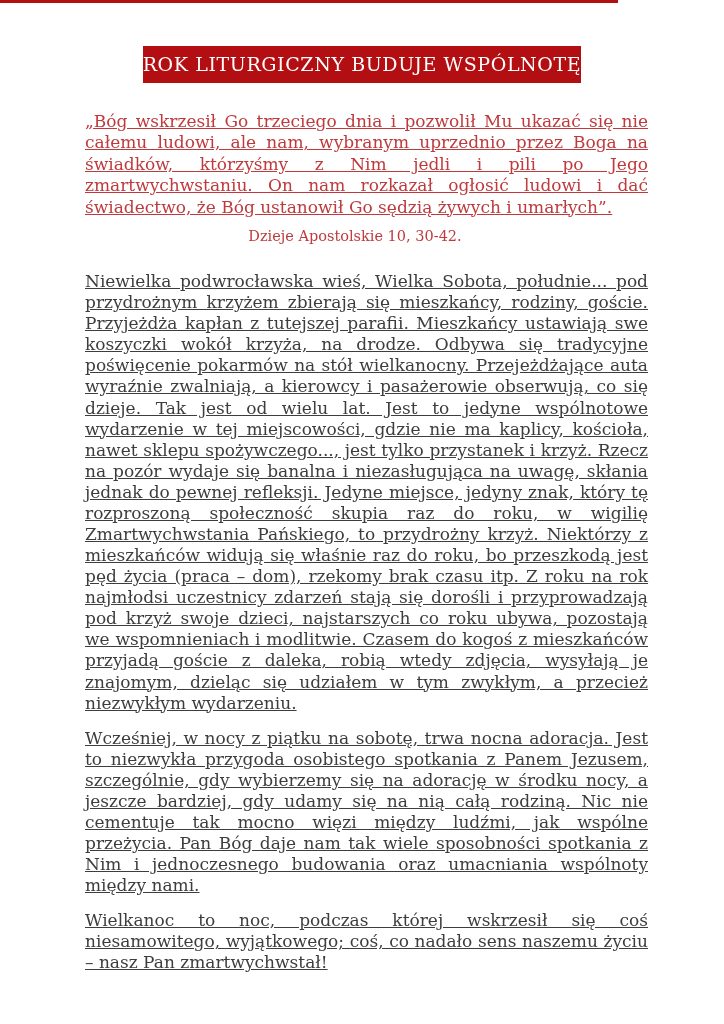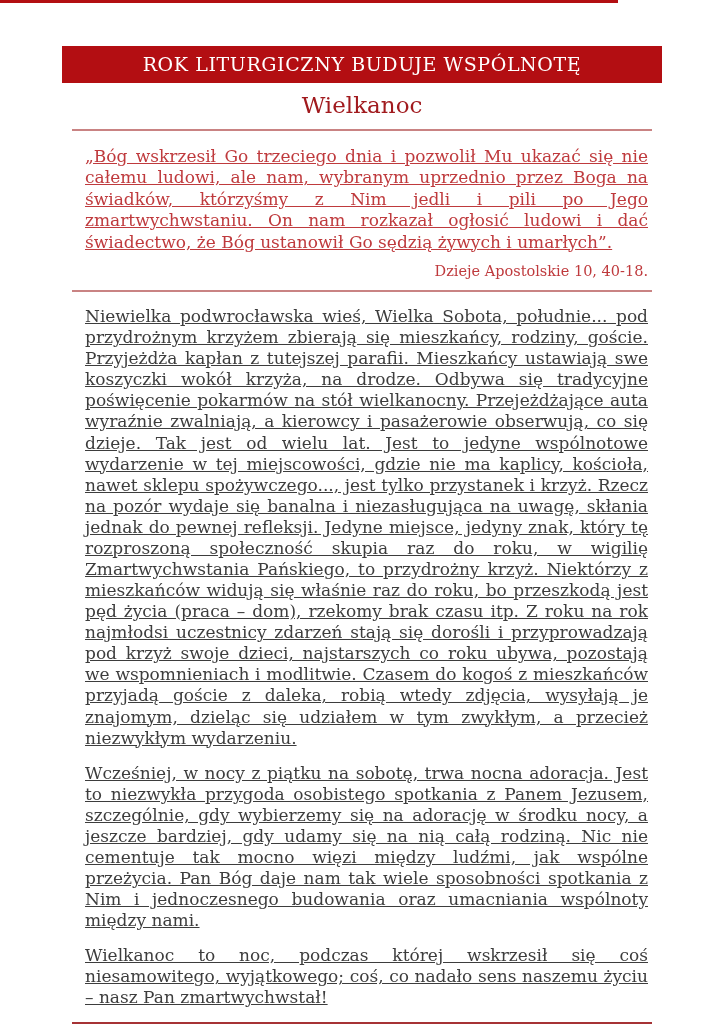--- a/index.html
+++ b/index.html
@@ -4,21 +4,21 @@
 <style>
   :root{
     --accent-red:#b30e12;
     --title-red:#a11a1e;
     --quote-red:#bf3a3d;
     --rule-pink:#c98383;
     --rule-dark:#a63235;
     --body-gray:#3d3d3d;
     --footer-gray:#454545;
   }
-  *{margin:0;padding:0;box-sizing:border-box;}
+  *{margin:0;padding:0;box-sizing:border-box;align-items:center;}
   html,body{background:#ffffff;}
   body{
     width:724px;height:1024px;
     font-family:"DejaVu Serif","Liberation Serif",serif;
     position:relative;overflow:hidden;
   }
   .top-line{
     position:absolute;top:0;left:0;
     width:618px;height:3px;
     background:var(--accent-red);
@@ -77,27 +77,26 @@
 </style>
 </head>
 <body>
 
 <div class="top-line"></div>
 
 <div class="page">
 
   <div class="banner">ROK LITURGICZNY BUDUJE WSPÓLNOTĘ</div>
 
-  <h1 class="doc-title">Wielkanoc</h1>
 
   <hr class="rule">
 
   <p class="quote">„Bóg wskrzesił Go trzeciego dnia i pozwolił Mu ukazać się nie całemu ludowi, ale nam, wybranym uprzednio przez Boga na świadków, którzyśmy z Nim jedli i pili po Jego zmartwychwstaniu. On nam rozkazał ogłosić ludowi i dać świadectwo, że Bóg ustanowił Go sędzią żywych i umarłych”.</p>
 
-  <p class="attribution">Dzieje Apostolskie 10, 40-18.</p>
+  <p class="attribution">Dzieje Apostolskie 10, 30-42.</p>
 
   <hr class="rule">
 
   <p class="body-text">Niewielka podwrocławska wieś, Wielka Sobota, południe... pod przydrożnym krzyżem zbierają się mieszkańcy, rodziny, goście. Przyjeżdża kapłan z tutejszej parafii. Mieszkańcy ustawiają swe koszyczki wokół krzyża, na drodze. Odbywa się tradycyjne poświęcenie pokarmów na stół wielkanocny. Przejeżdżające auta wyraźnie zwalniają, a kierowcy i pasażerowie obserwują, co się dzieje. Tak jest od wielu lat. Jest to jedyne wspólnotowe wydarzenie w tej miejscowości, gdzie nie ma kaplicy, kościoła, nawet sklepu spożywczego..., jest tylko przystanek i krzyż. Rzecz na pozór wydaje się banalna i niezasługująca na uwagę, skłania jednak do pewnej refleksji. Jedyne miejsce, jedyny znak, który tę rozproszoną społeczność skupia raz do roku, w wigilię Zmartwychwstania Pańskiego, to przydrożny krzyż. Niektórzy z mieszkańców widują się właśnie raz do roku, bo przeszkodą jest pęd życia (praca – dom), rzekomy brak czasu itp. Z roku na rok najmłodsi uczestnicy zdarzeń stają się dorośli i przyprowadzają pod krzyż swoje dzieci, najstarszych co roku ubywa, pozostają we wspomnieniach i modlitwie. Czasem do kogoś z mieszkańców przyjadą goście z daleka, robią wtedy zdjęcia, wysyłają je znajomym, dzieląc się udziałem w tym zwykłym, a przecież niezwykłym wydarzeniu.</p>
 
   <p class="body-text">Wcześniej, w nocy z piątku na sobotę, trwa nocna adoracja. Jest to niezwykła przygoda osobistego spotkania z Panem Jezusem, szczególnie, gdy wybierzemy się na adorację w środku nocy, a jeszcze bardziej, gdy udamy się na nią całą rodziną. Nic nie cementuje tak mocno więzi między ludźmi, jak wspólne przeżycia. Pan Bóg daje nam tak wiele sposobności spotkania z Nim i jednoczesnego budowania oraz umacniania wspólnoty między nami.</p>
 
   <p class="body-text">Wielkanoc to noc, podczas której wskrzesił się coś niesamowitego, wyjątkowego; coś, co nadało sens naszemu życiu – nasz Pan zmartwychwstał!</p>
 
   <hr class="rule rule-dark task-rule-top">

